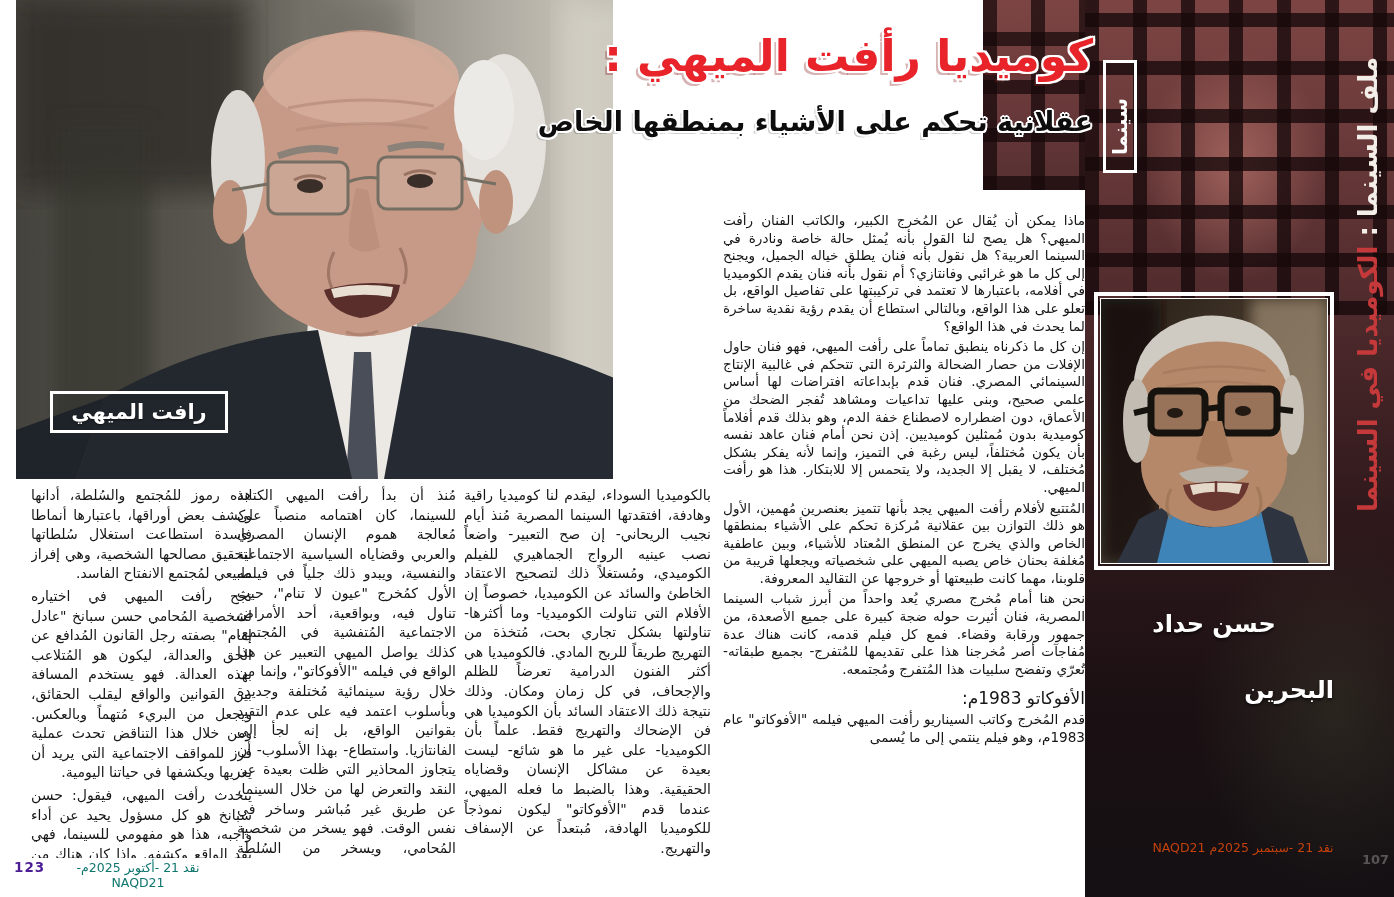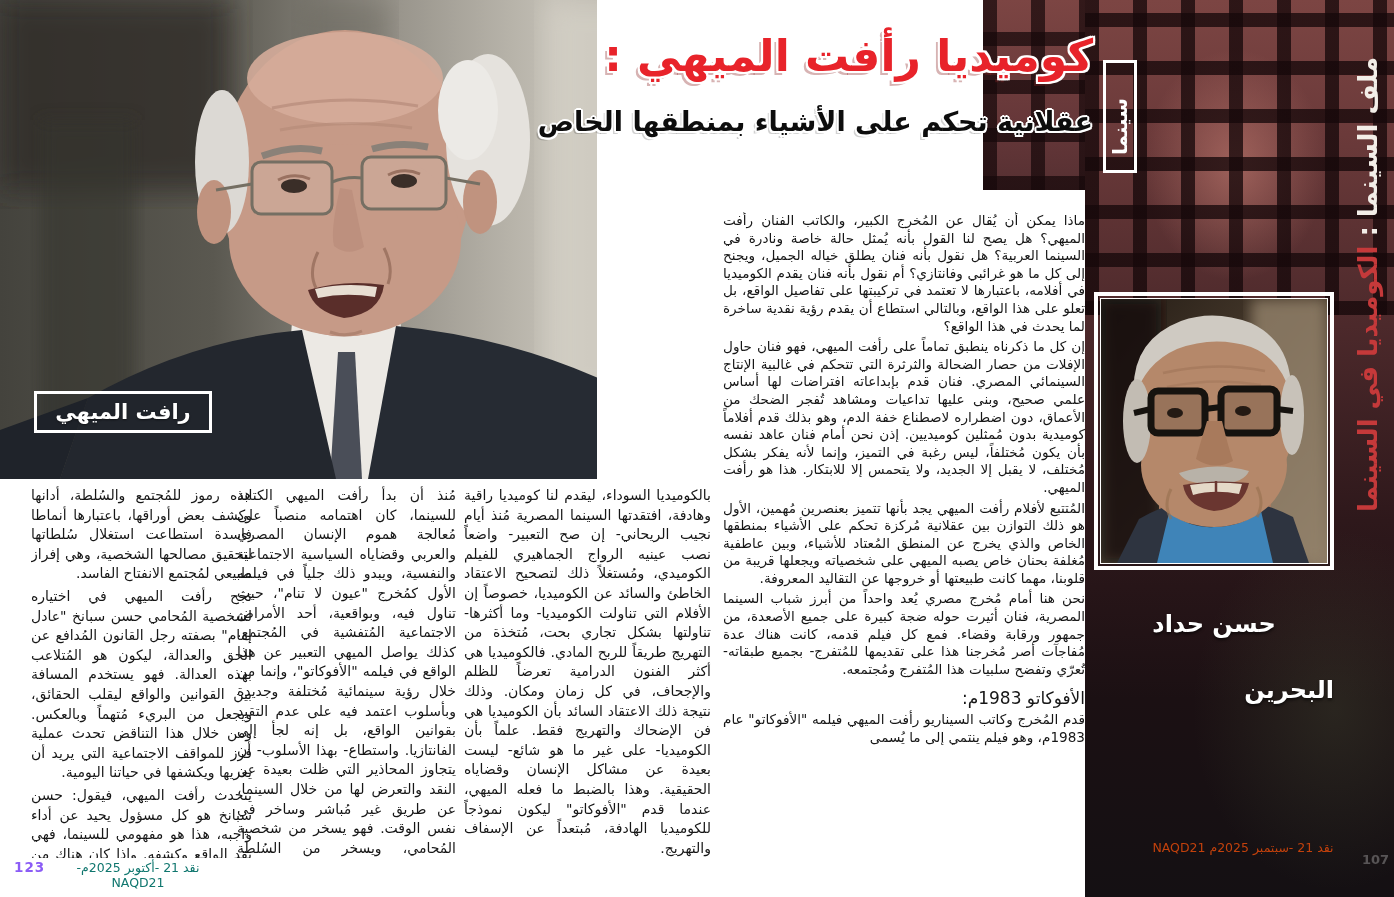--- a/index.html
+++ b/index.html
@@ -1,20 +1,20 @@
 <!DOCTYPE html>
 <html lang="ar"><head>
 <meta charset="utf-8">
 <style>
   html,body{margin:0;padding:0;background:#ffffff;}
   #page{position:relative;width:1394px;height:897px;background:#ffffff;overflow:hidden;
         font-family:"DejaVu Sans",sans-serif;}
 
   
-  .left-photo{position:absolute;left:0;top:0;width:597px;height:479px;overflow:hidden;}
+  .left-photo{position:absolute;left:16px;top:0;width:597px;height:479px;overflow:hidden;}
   .raafat-label{position:absolute;left:34px;top:391px;width:178px;height:42px;
        border:3px solid #fff;box-sizing:border-box;display:flex;align-items:center;justify-content:center;
        color:#fff;font-weight:bold;font-size:21px;direction:rtl;
        background:rgba(30,32,38,0.18);text-shadow:0 1px 2px rgba(0,0,0,.5);}
 
   
   .red-zone-right{position:absolute;left:1085px;top:0;width:309px;height:897px;
       background:
         radial-gradient(ellipse 130px 165px at 150px 165px, rgba(206,132,120,.55), transparent 70%),
         radial-gradient(ellipse 190px 240px at 250px 710px, rgba(96,112,74,.22), transparent 75%),
@@ -73,21 +73,21 @@
   .col-right{left:723px;top:212px;width:362px;height:664px;font-size:13.6px;line-height:17.6px;}
   .col-right h3{margin:12px 0 3px 0;font-size:17px;font-weight:normal;text-align:right;}
   .col-a{left:464px;top:486px;width:247px;height:372px;font-size:14px;line-height:19.6px;}
   .col-b{left:237px;top:486px;width:219px;height:372px;font-size:14px;line-height:19.6px;}
   .col-c{left:24px;top:486px;width:221px;height:372px;font-size:14px;line-height:19.6px;margin-left:7px;}
 
   
   .footer-left{position:absolute;left:58px;top:860px;width:160px;text-align:center;
       direction:rtl;font-size:12.5px;color:#0f766e;z-index:5;}
   .pagenum-left{position:absolute;left:14px;top:859px;font-size:13.5px;font-weight:bold;
-      color:#8b5cf6;letter-spacing:1px;z-index:5;}
+      color:#4c1d95;letter-spacing:1px;z-index:5;}
   .footer-right{position:absolute;left:1148px;top:840px;width:190px;text-align:center;
       direction:rtl;font-size:12.5px;color:#c2410c;z-index:6;}
   .pagenum-right{position:absolute;left:1362px;top:852px;font-size:13px;font-weight:bold;
       color:rgba(255,255,255,0.28);z-index:6;}
 </style>
 </head>
 <body>
 
 <div id="page">
 

